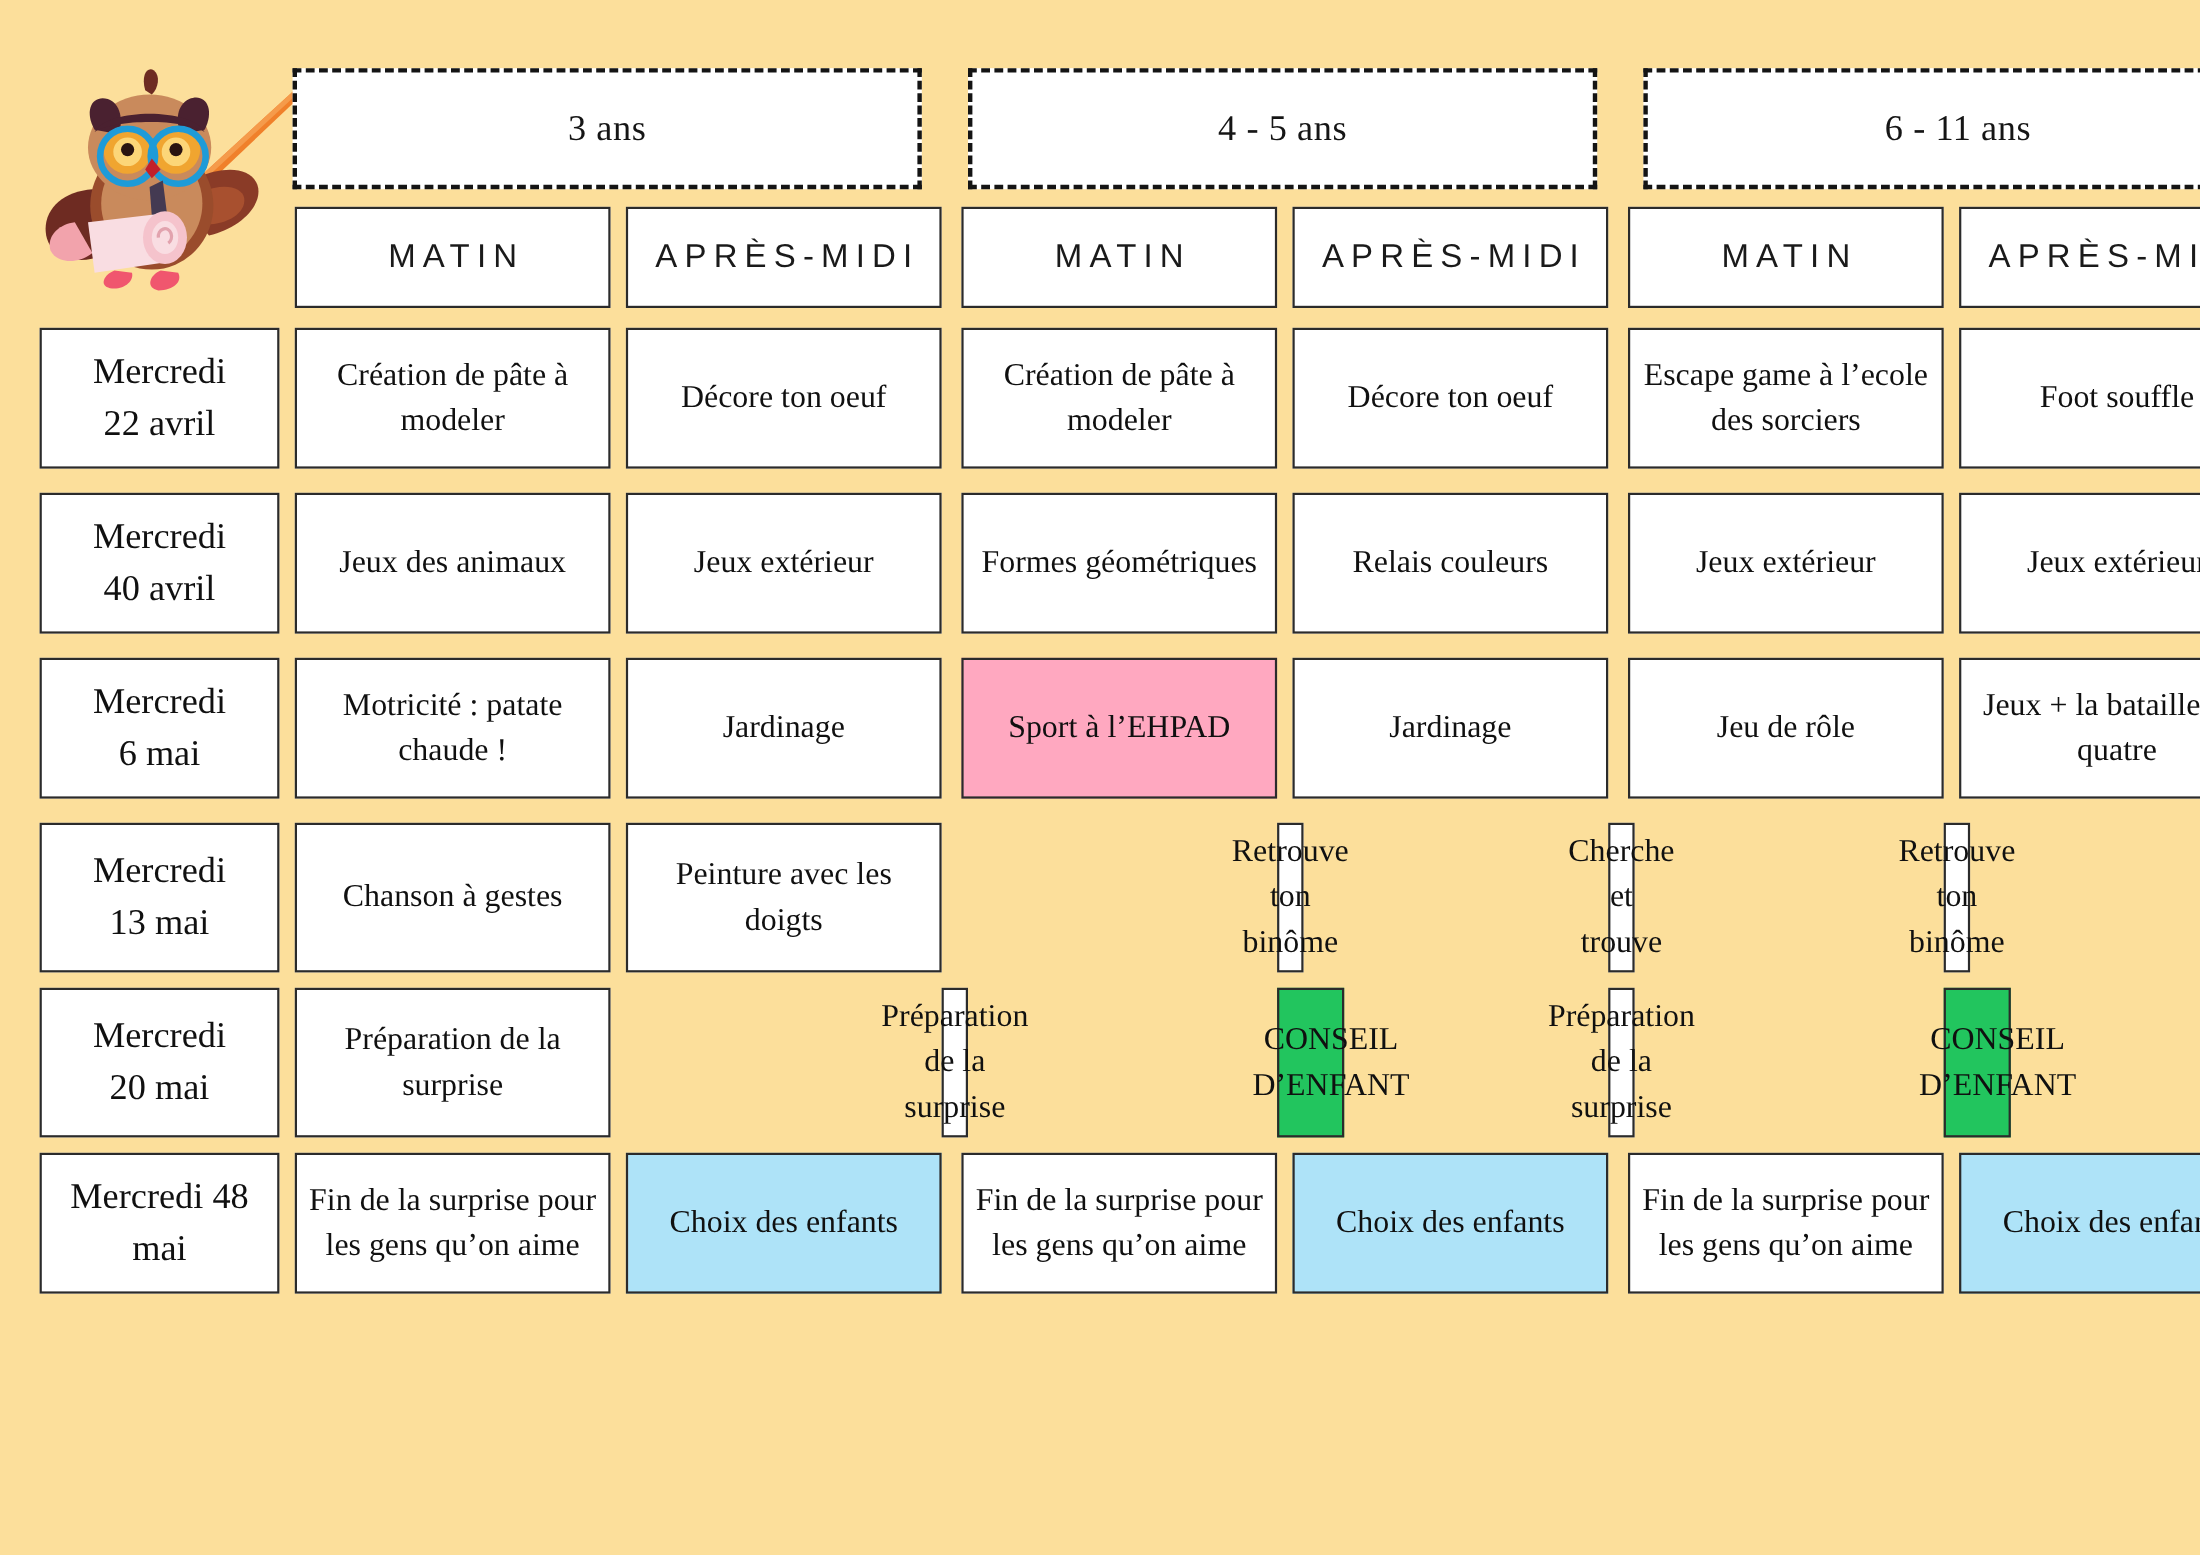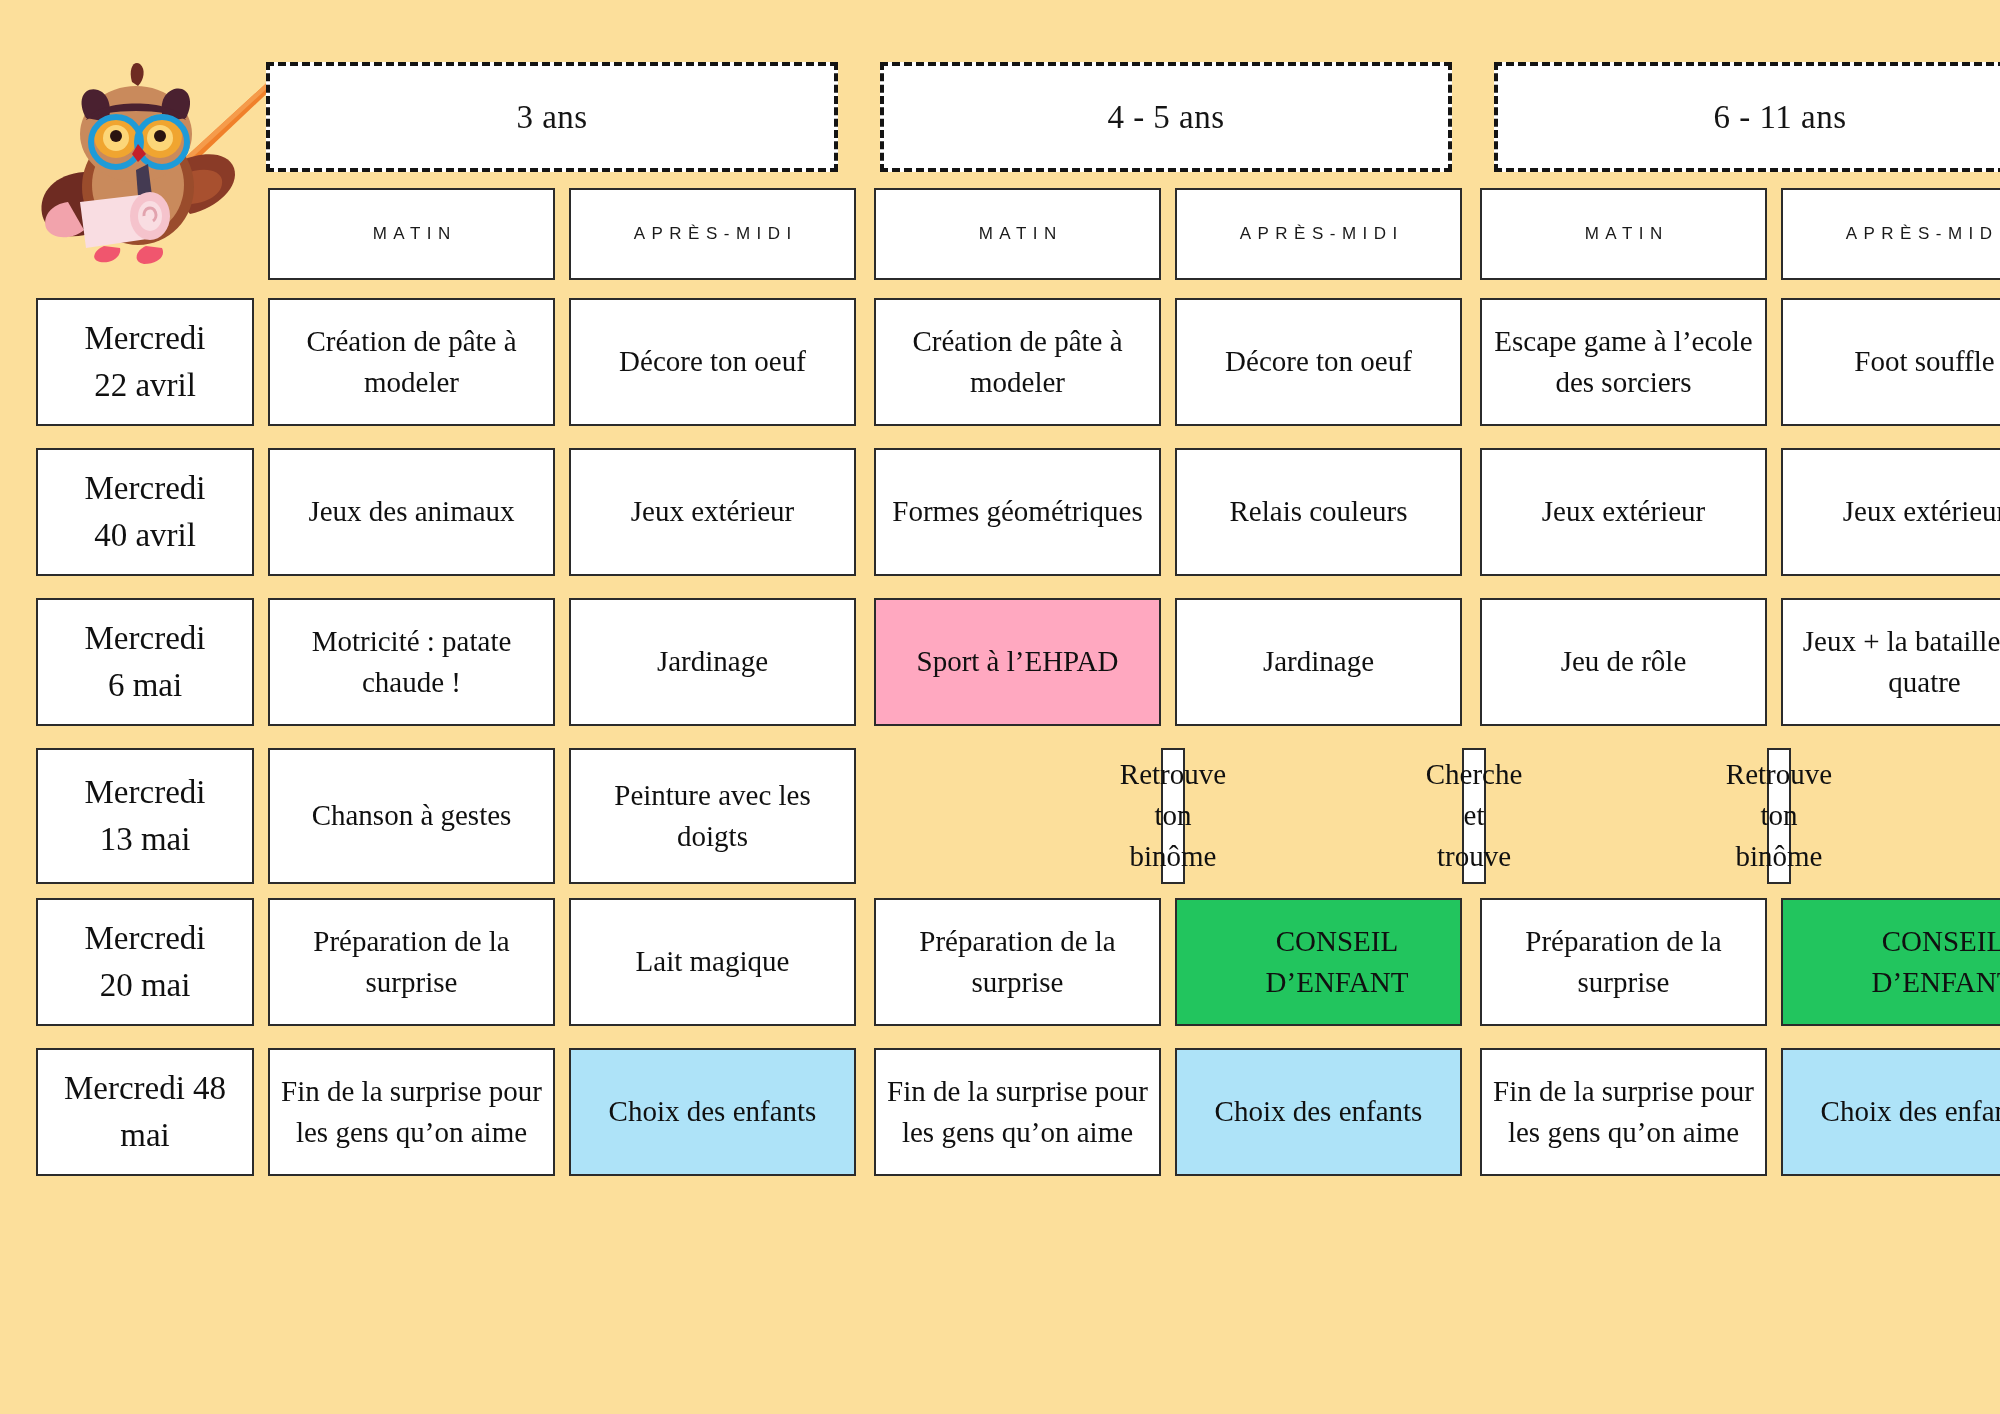--- a/index.html
+++ b/index.html
@@ -62,21 +62,21 @@
     margin-bottom: 18px;
   }
   .gap { background: transparent; }
   .session-cell {
     background: #FFFFFF;
     border: 2.5px solid #2b2b2b;
     display: flex;
     align-items: center;
     justify-content: center;
     font-family: "Liberation Sans", sans-serif;
-    font-size: 17px;
+    font-size: 30px;
     letter-spacing: 6.5px;
     text-indent: 6.5px;
     color: #1a1a1a;
     font-weight: 300;
     box-sizing: border-box;
   }
 
   
   .bodyrow {
     display: grid;
@@ -295,23 +295,20 @@
       </div>
       <div class="bodyrow">
         <div class="cell datecell">
           <div><span>Mercredi</span><br><span>20 mai</span></div>
         </div>
         <div class="gap"></div>
         <div class="cell ">
           <span>Préparation de la surprise</span>
         </div>
         <div class="gap"></div>
-        <div class="cell ">
-          <span>Lait magique</span>
-        </div>
         <div class="gap"></div>
         <div class="cell ">
           <span>Préparation de la surprise</span>
         </div>
         <div class="gap"></div>
         <div class="cell hl-green">
           <span>CONSEIL D’ENFANT</span>
         </div>
         <div class="gap"></div>
         <div class="cell ">

